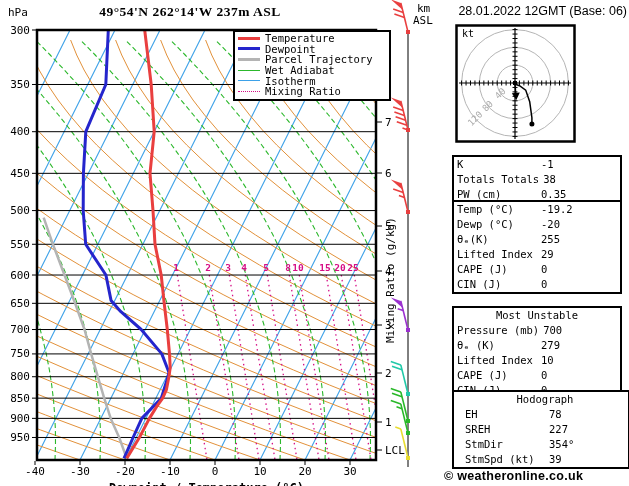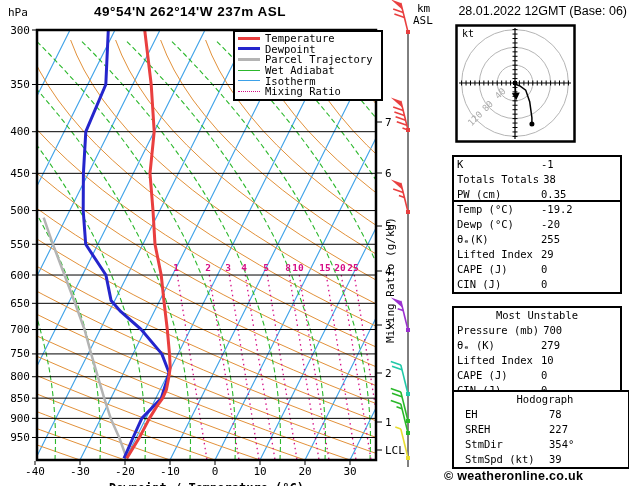--- a/index.html
+++ b/index.html
@@ -1,27 +1,27 @@
 <!DOCTYPE html>
 <html><head>
 <meta charset="utf-8">
 <style>
   html,body{margin:0;padding:0;background:#fff;}
   .screen{position:relative;width:629px;height:486px;background:#fff;overflow:hidden;
           font-family:"DejaVu Sans Mono",monospace;color:#000;}
   .abs{position:absolute;}
   #plot{position:absolute;left:0;top:0;}
   .hpa{left:8px;top:6px;font-size:11px;}
-  .station{left:40px;top:4px;width:300px;text-align:center;font-family:Liberation Sans, sans-serif;
+  .station{left:40px;top:4px;width:300px;text-align:center;font-family:Liberation Serif, serif;
            font-weight:bold;font-size:13.5px;letter-spacing:0.5px;}
   .kmu{left:417px;top:2px;font-size:11px;}
   .aslu{left:413px;top:14px;font-size:11px;}
   .date{left:420px;top:4px;width:207px;text-align:right;font-family:"Liberation Sans",sans-serif;
         font-weight:normal;font-size:12.5px;}
-  .legend{left:233px;top:30px;width:139px;border:2px solid #000;background:#fff;padding:1px 4px 2px 3px;z-index:3;}
+  .legend{left:233px;top:30px;width:139px;border:2px solid #000;background:#fff;padding:1px 12px 2px 3px;z-index:3;}
   .legend-row{display:flex;align-items:center;height:10.6px;}
   .legend-sample{width:22px;height:0;margin-right:5px;flex:none;}
   .legend-label{font-size:10.5px;line-height:10px;white-space:nowrap;}
   .xlabel{left:37px;top:466px;width:339px;text-align:center;font-weight:bold;font-size:12px;margin-top:15px;}
   .mixlabel{left:384px;top:343px;width:130px;font-size:11px;transform:rotate(-90deg);transform-origin:0 0;}
   .hodo{left:455px;top:24px;width:121px;height:120px;}
   .kt{left:462px;top:28px;font-size:10px;z-index:4;}
   .panel{left:452px;width:166px;border:2px solid #000;background:#fff;font-size:10.5px;}
   .p0{top:155px;} .p1{top:200px;} .p2{top:306px;} .p3{top:390px;padding-left:8px;}
   .prow{display:flex;padding:0 3px;line-height:15px;white-space:nowrap;}

